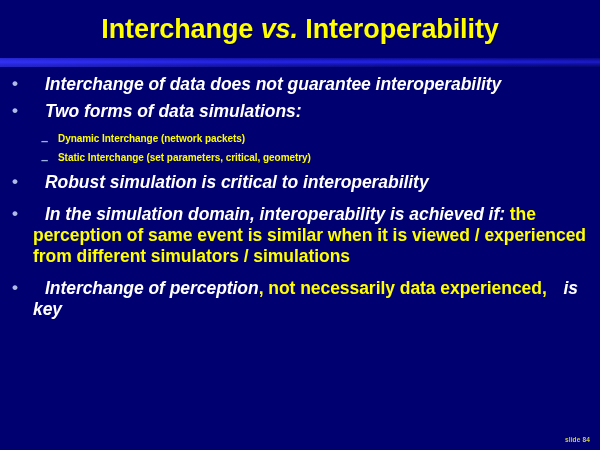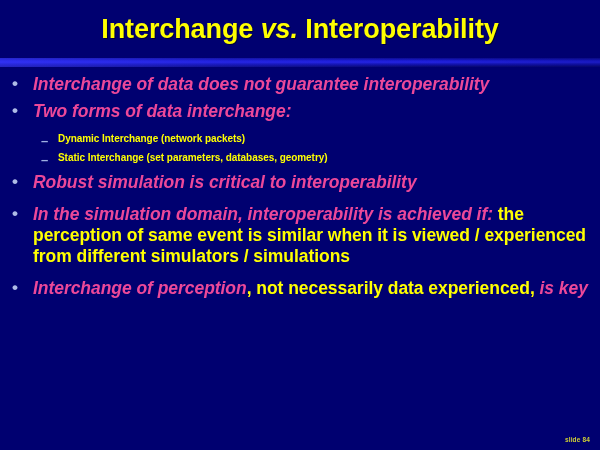--- a/index.html
+++ b/index.html
@@ -132,22 +132,23 @@
     line-height: 1.22;
     letter-spacing: -0.05px;
   }
 
   
   .run-yellow-roman {
     color: #ffff00;
     font-style: normal;
   }
   .run-white-italic {
-    color: #ec4899;
+    color: #ffffff;
     font-style: italic;
+    margin-left: 12px;
   }
   .gap-mid { margin-bottom: 11px; }
   .gap-small { margin-bottom: 6px; }
 
   
   #footer {
     position: absolute;
     right: 10px;
     bottom: 7px;
     color: #cfcf35;
@@ -168,29 +169,29 @@
 
   <div id="divider"></div>
 
   <div id="body">
       <div class="bullet-row l1 gap-small">
         <span class="marker">•</span>
         <span class="btext"><span class="run-white-italic">Interchange of data does not guarantee interoperability</span></span>
       </div>
       <div class="bullet-row l1 gap-mid">
         <span class="marker">•</span>
-        <span class="btext"><span class="run-white-italic">Two forms of data interchange:</span></span>
+        <span class="btext"><span class="run-white-italic">Two forms of data simulations:</span></span>
       </div>
       <div class="bullet-row l2">
         <span class="marker">–</span>
         <span class="btext"><span class="run-yellow-roman">Dynamic Interchange (network packets)</span></span>
       </div>
       <div class="bullet-row l2 gap-mid">
         <span class="marker">–</span>
-        <span class="btext"><span class="run-yellow-roman">Static Interchange (set parameters, databases, geometry)</span></span>
+        <span class="btext"><span class="run-yellow-roman">Static Interchange (set parameters, critical, geometry)</span></span>
       </div>
       <div class="bullet-row l1 gap-mid">
         <span class="marker">•</span>
         <span class="btext"><span class="run-white-italic">Robust simulation is critical to interoperability</span></span>
       </div>
       <div class="bullet-row l1 gap-mid">
         <span class="marker">•</span>
         <span class="btext"><span class="run-white-italic">In the simulation domain, interoperability is achieved if:</span> <span class="run-yellow-roman">the perception of same event is similar when it is viewed / experienced from different simulators / simulations</span></span>
       </div>
       <div class="bullet-row l1 gap-small">

